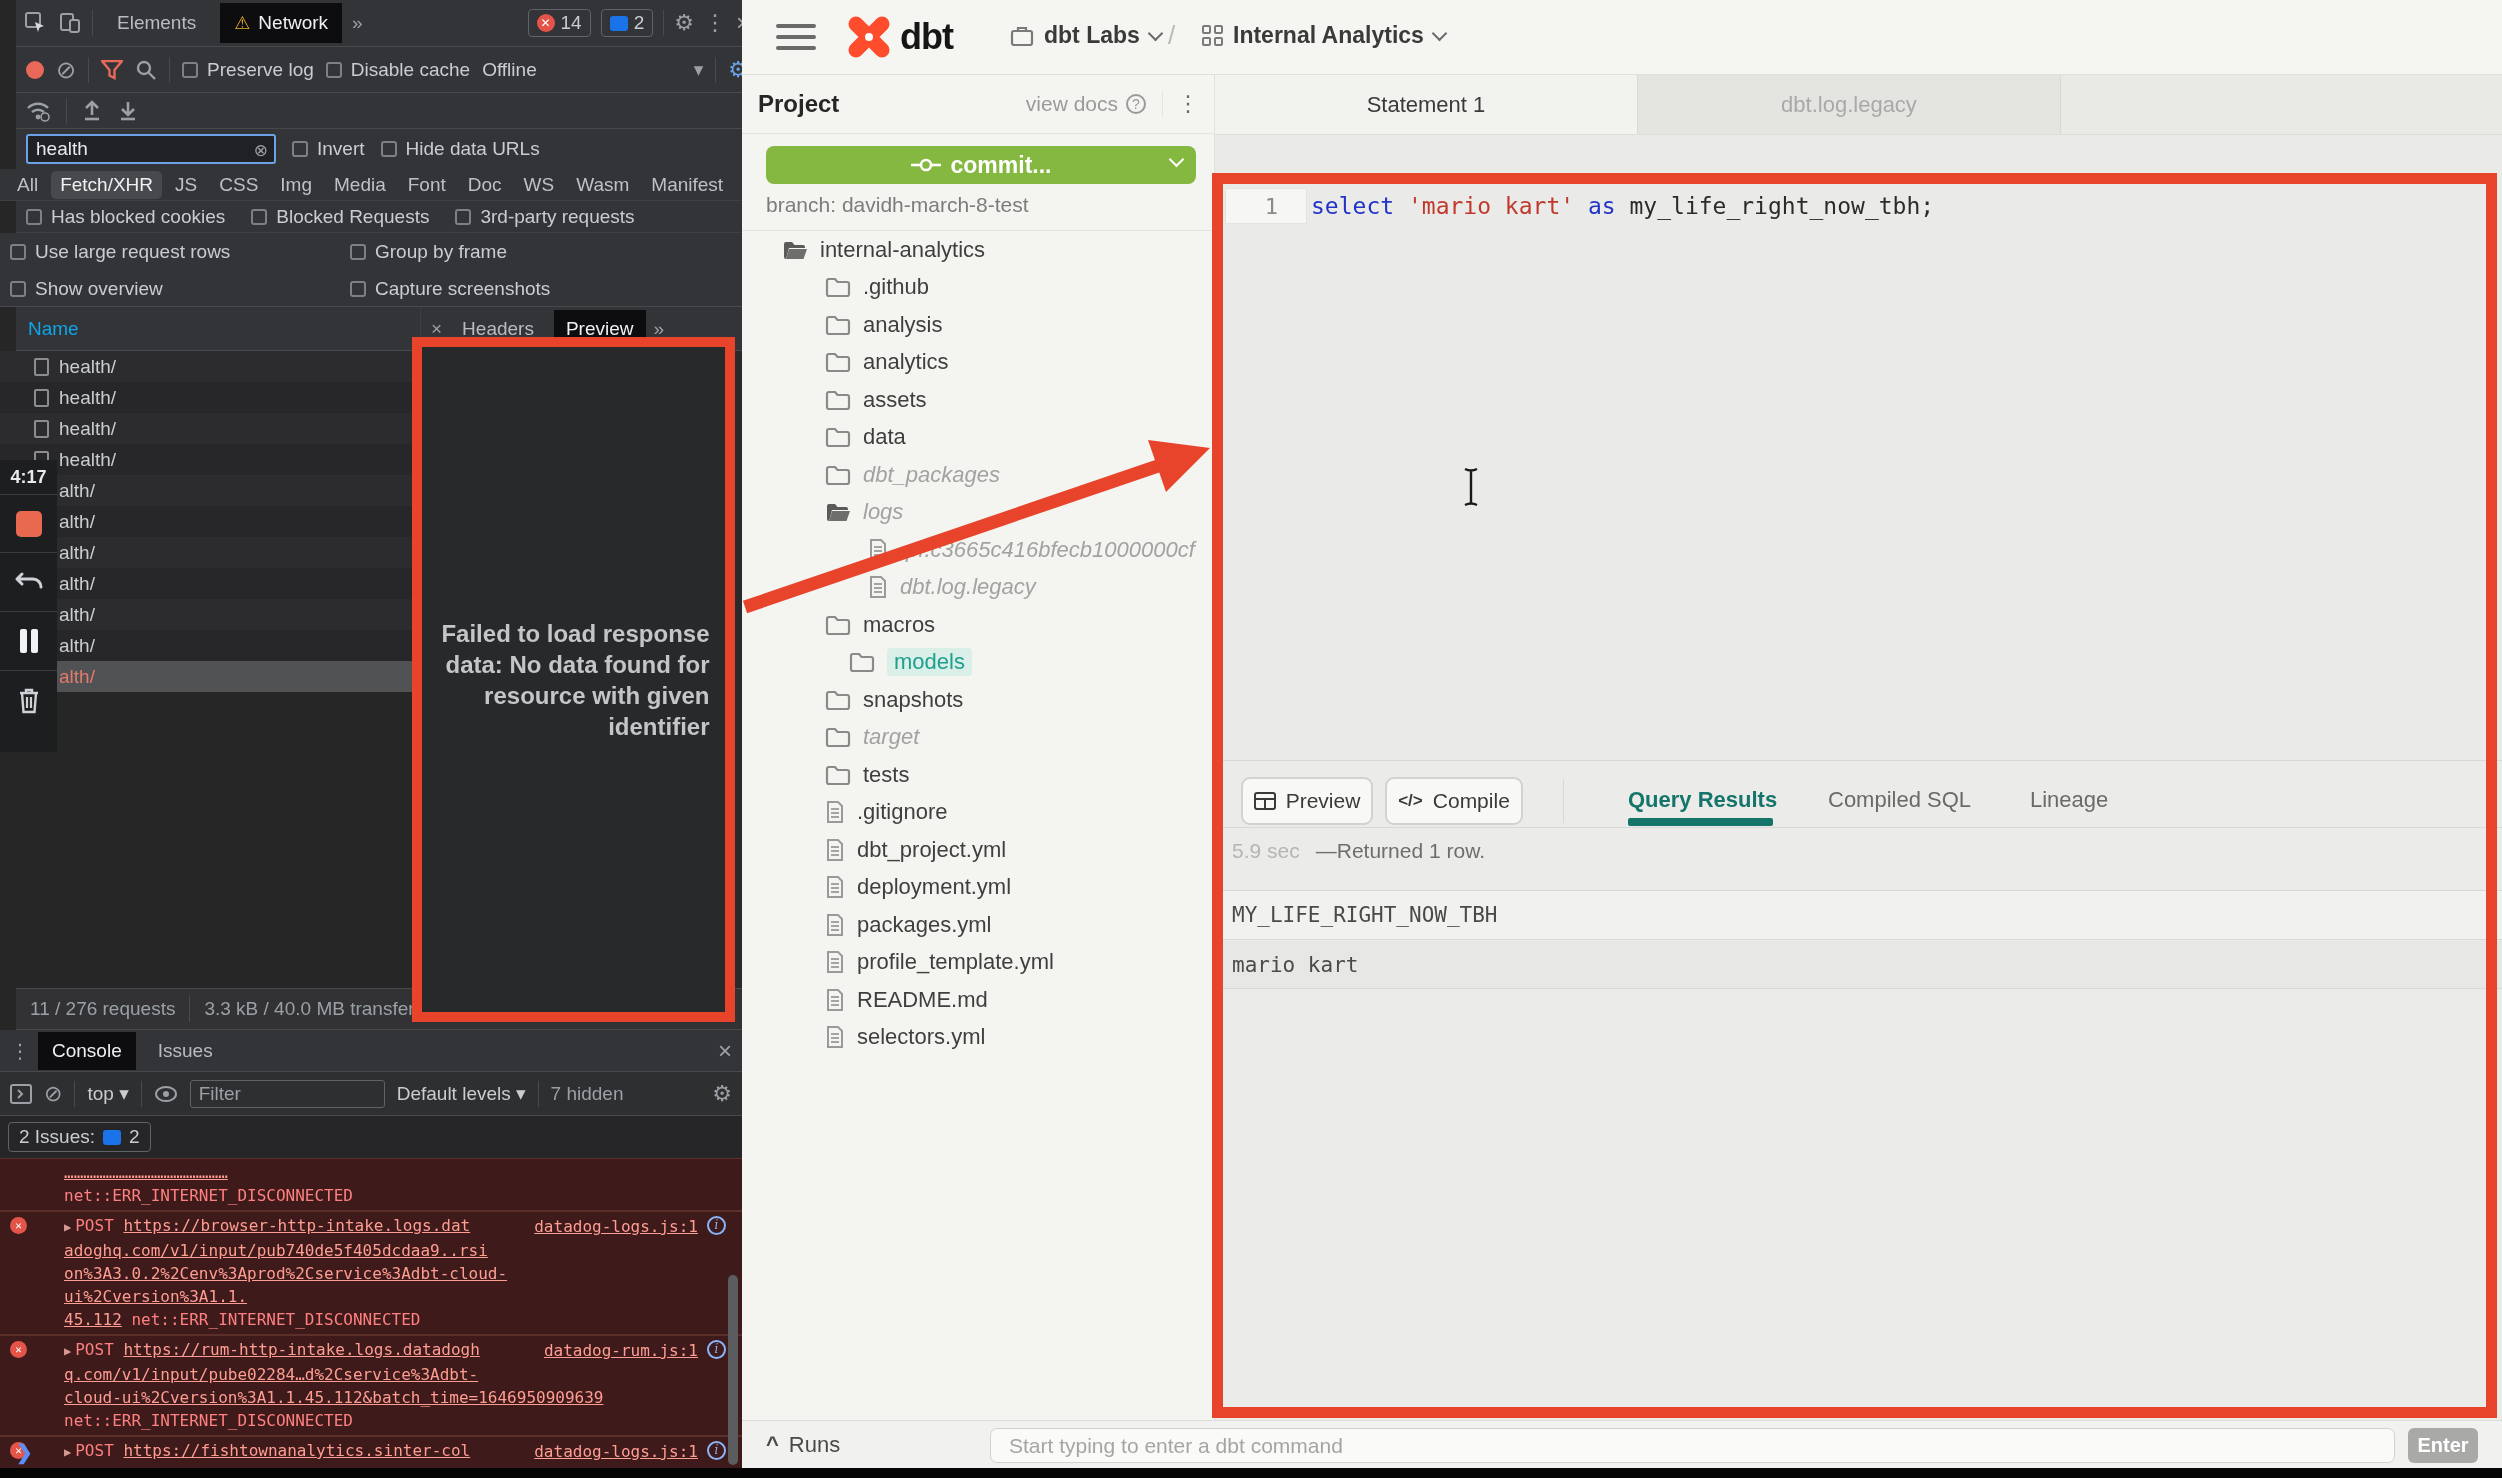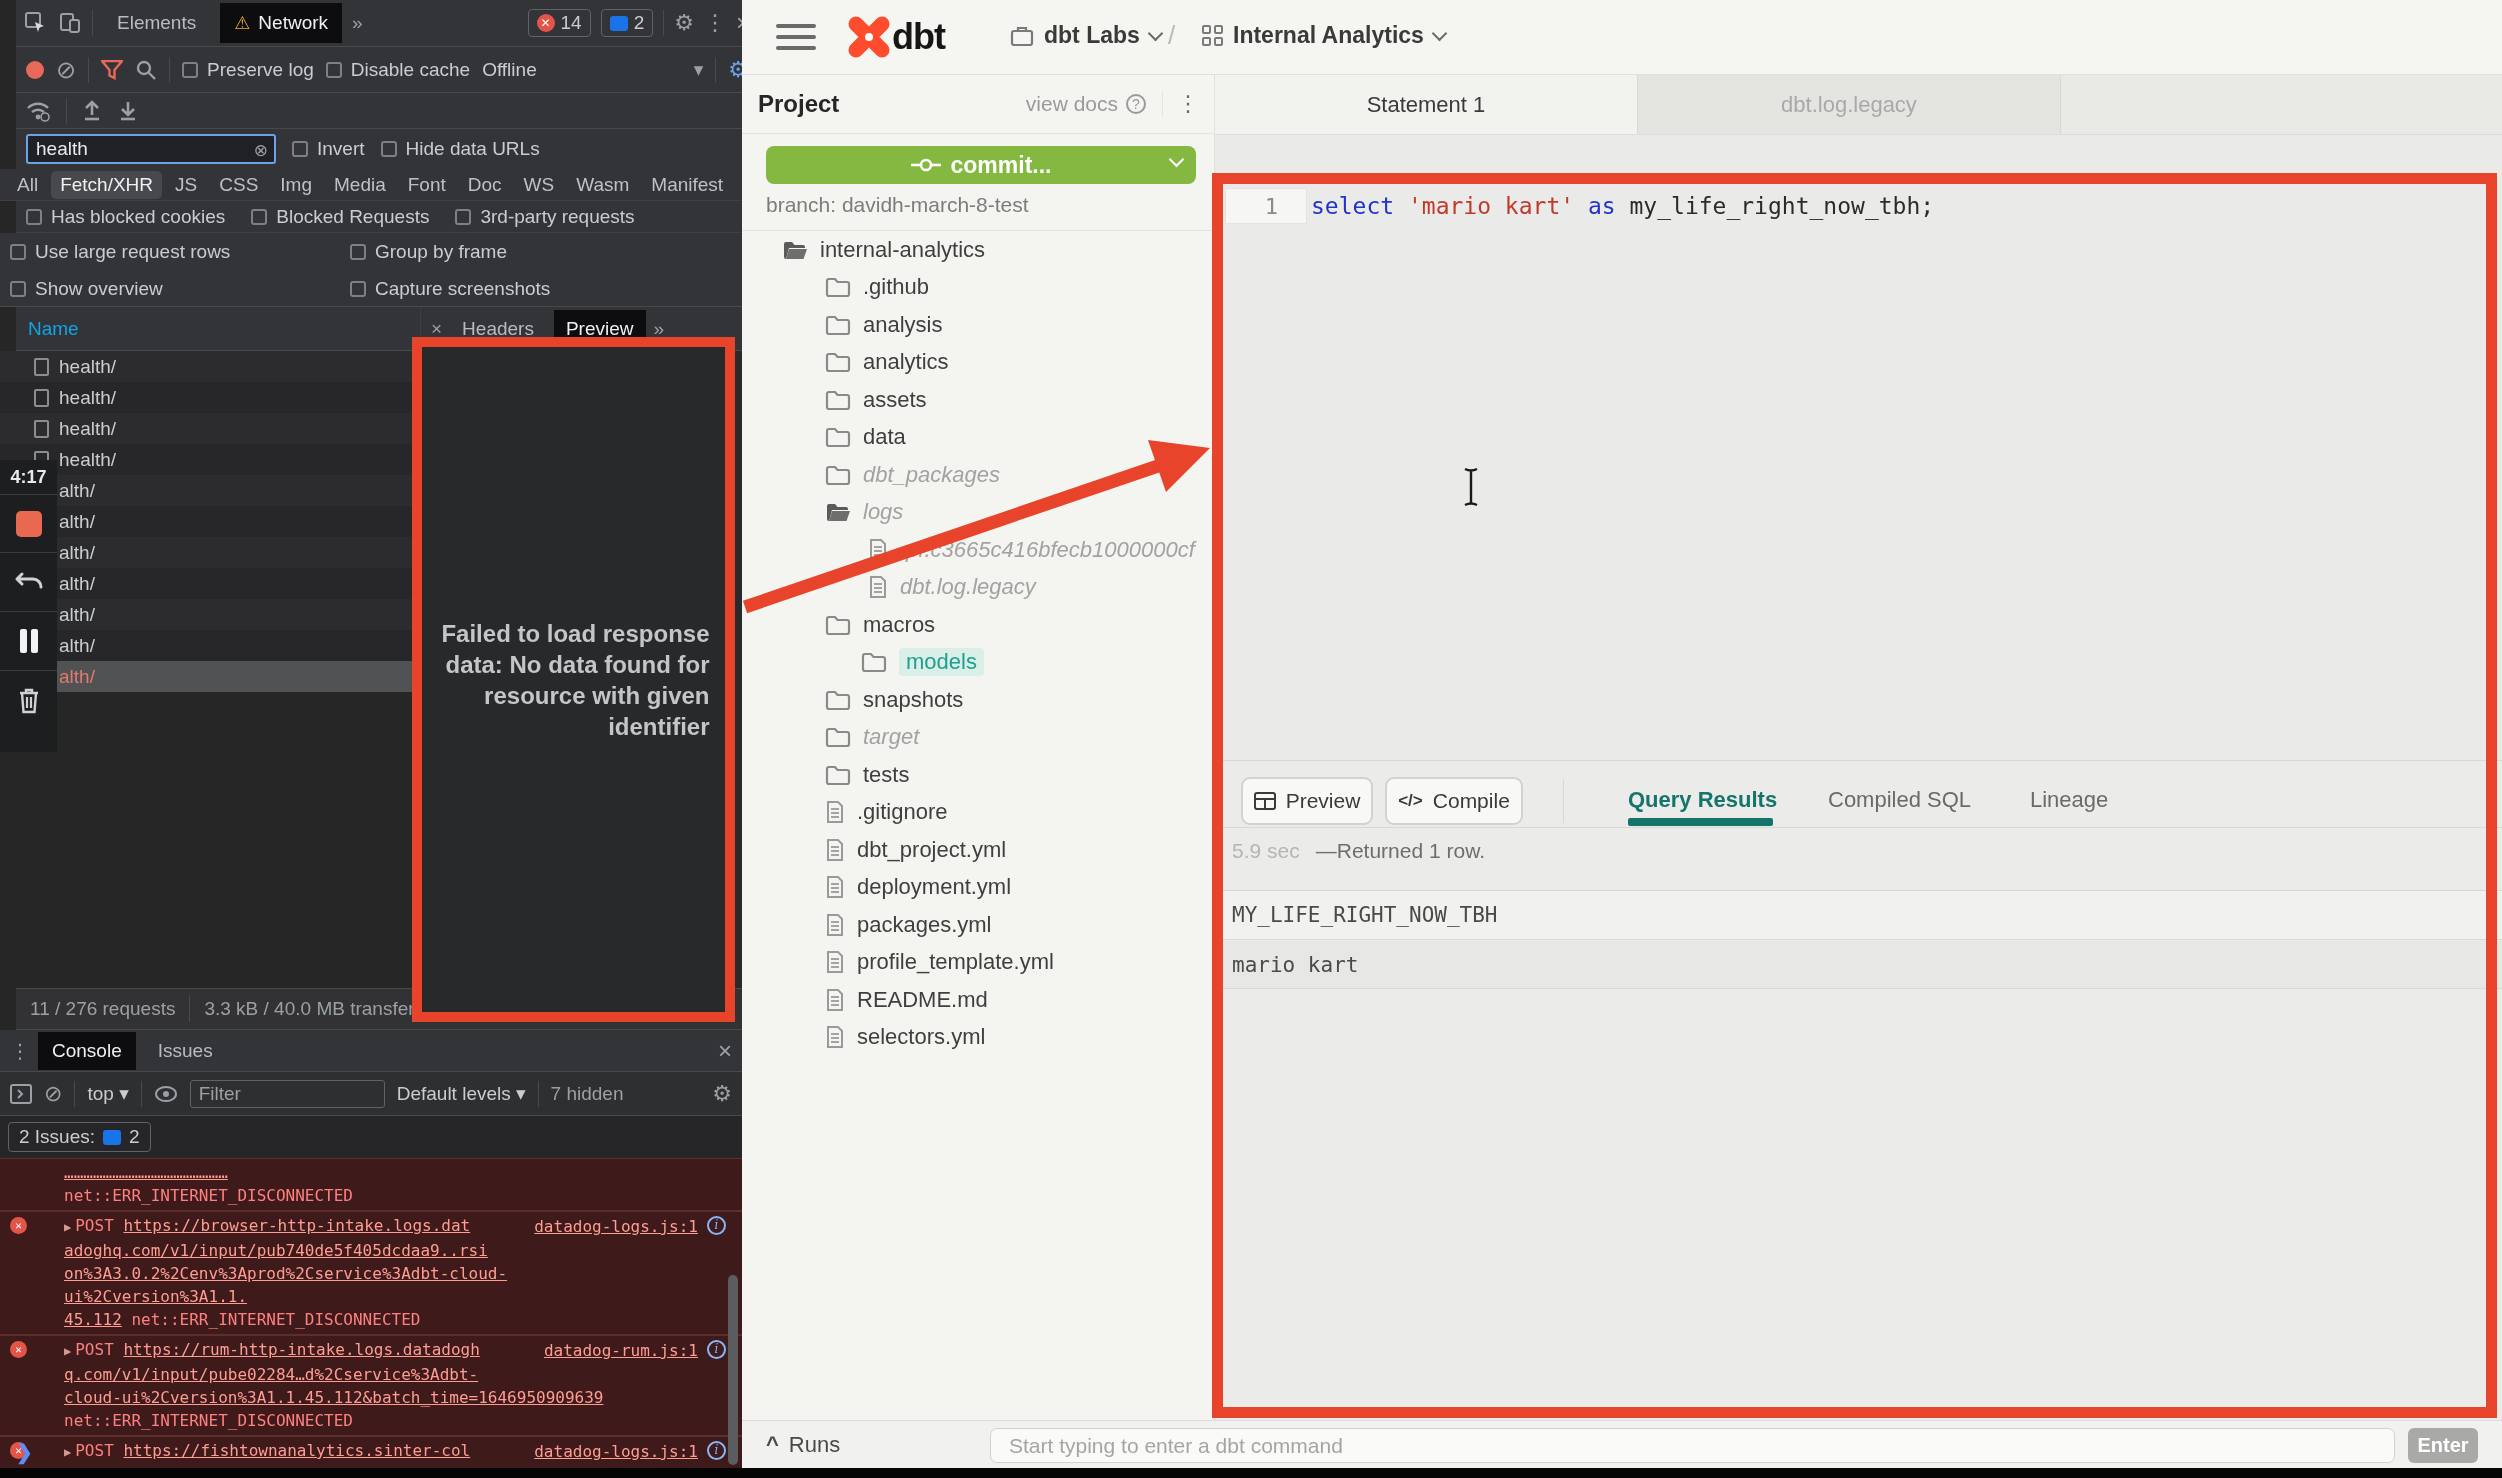--- a/index.html
+++ b/index.html
@@ -76,21 +76,21 @@
   #recorder .rsep { width:57px; height:1px; background:#3a3b3d; }
   #rec-time { font-weight:bold; font-size:18px; padding:7px 0 6px; }
   #rec-stop { width:26px; height:26px; border-radius:5px; background:#e8694f; margin:16px 0 15px; }
   .ritem { height:58px; display:flex; align-items:center; justify-content:center; width:57px; }
 
   
   #dbt { position:absolute; left:742px; top:0; width:1760px; height:1478px; background:#ebebe9; color:#3a3a38; }
   #dbt-header { position:absolute; left:0; top:0; width:1760px; height:75px; background:#f5f5f2; border-bottom:1px solid #e0e0dd; display:flex; align-items:center; }
   .hamb { position:absolute; left:34px; top:24px; width:40px; }
   .hamb div { height:4px; background:#6a6a68; border-radius:2px; margin-bottom:7px; }
-  #dbt-logo { position:absolute; left:104px; top:14px; display:flex; align-items:center; gap:0; }
+  #dbt-logo { position:absolute; left:104px; top:14px; display:flex; align-items:center; gap:8px; }
   #dbt-logo b { font-size:36px; color:#161614; letter-spacing:-1px; }
   .crumb { display:flex; align-items:center; gap:10px; font-size:23px; color:#3a3a38; font-weight:bold; }
   #crumb1 { position:absolute; left:268px; top:22px; }
   #crumb-slash { position:absolute; left:426px; top:20px; color:#b9b9b6; font-size:26px; font-weight:normal; }
   #crumb2 { position:absolute; left:460px; top:22px; }
   .chev { width:11px; height:11px; border-right:2px solid #6a6a68; border-bottom:2px solid #6a6a68; transform:rotate(45deg); margin-top:-5px; }
   .gridico { display:grid; grid-template-columns:9px 9px; grid-gap:3px; }
   .gridico span { width:9px; height:9px; border:2px solid #7a7a78; border-radius:2px; }
 
   
@@ -617,21 +617,21 @@
             <span class="tname">dbt.log.legacy</span>
           </div>
           <div class="trow" style="padding-left: 69px;">
             <span class="tico">
               <svg width="26" height="22" viewBox="0 0 26 22">
                 <path d="M2 5 Q2 3 4 3 H10 L12.5 6 H22 Q24 6 24 8 V18 Q24 20 22 20 H4 Q2 20 2 18 Z" fill="none" stroke="#8a8a88" stroke-width="2.2"></path>
               </svg>
             </span>
             <span class="tname">macros</span>
           </div>
-          <div class="trow" style="padding-left: 93px; margin-left: 12px;">
+          <div class="trow" style="padding-left: 93px;">
             <span class="tico">
               <svg width="26" height="22" viewBox="0 0 26 22">
                 <path d="M2 5 Q2 3 4 3 H10 L12.5 6 H22 Q24 6 24 8 V18 Q24 20 22 20 H4 Q2 20 2 18 Z" fill="none" stroke="#8a8a88" stroke-width="2.2"></path>
               </svg>
             </span>
             <span class="tname teal">models</span>
           </div>
           <div class="trow" style="padding-left: 69px;">
             <span class="tico">
               <svg width="26" height="22" viewBox="0 0 26 22">

